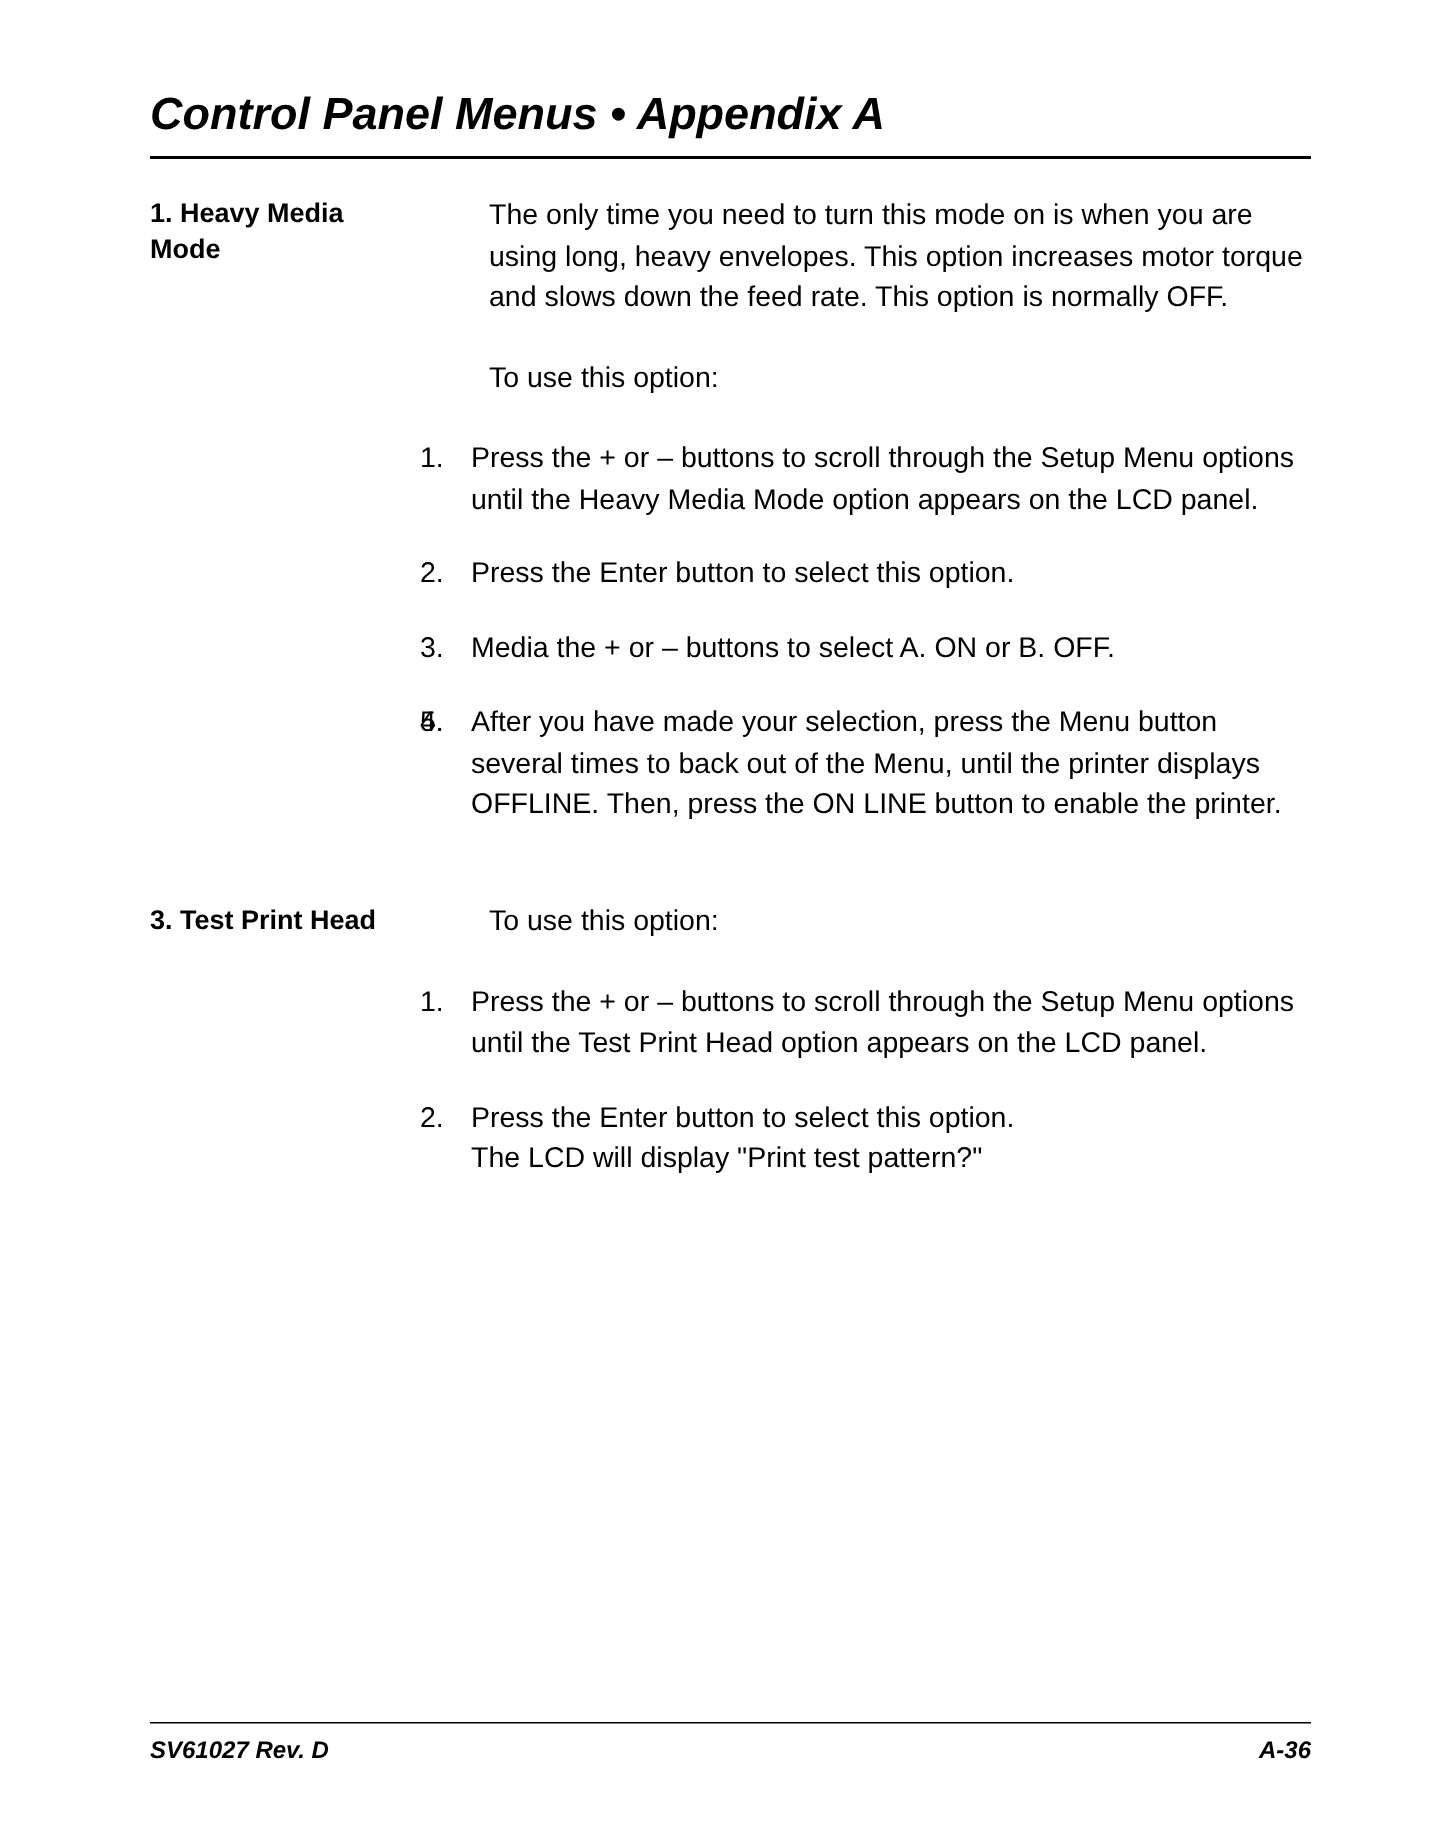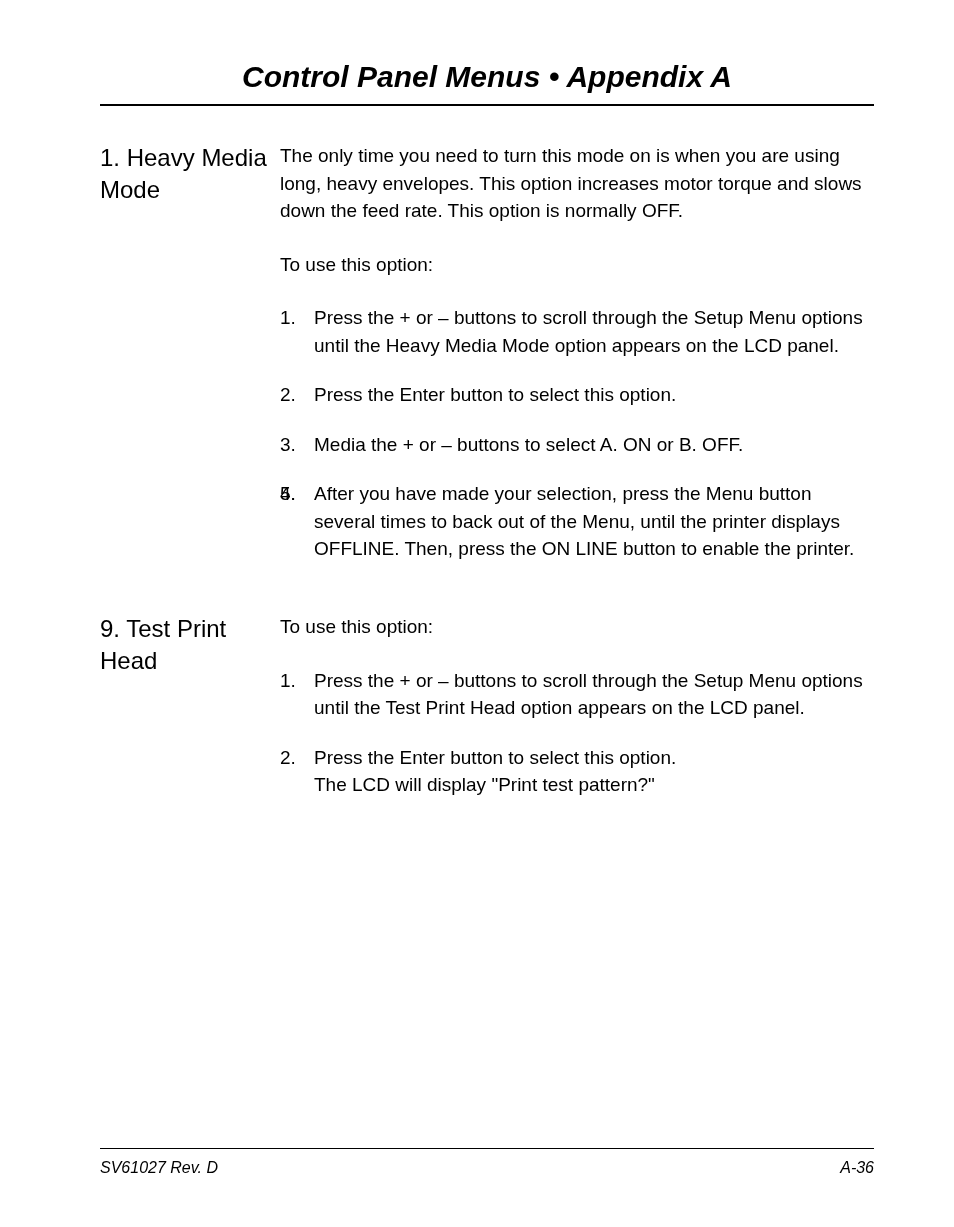--- a/index.html
+++ b/index.html
@@ -12,47 +12,48 @@
     height: 1227px;
     background: #fff;
     font-family: Arial, Helvetica, sans-serif;
     color: #000;
     position: relative;
     padding: 60px 80px 60px 100px;
   }
   .page-header {
     border-bottom: 2px solid #000;
     padding-bottom: 10px;
-    margin-bottom: 36px;
-    text-align: center;
+    margin-bottom: 24px;
+    text-align: left;
   }
   .page-title {
     font-size: 30px;
     font-weight: bold;
     font-style: italic;
   }
   .section {
     display: flex;
     margin-bottom: 28px;
   }
   .section-heading {
     width: 180px;
     flex-shrink: 0;
-    font-size: 24px;
-    font-weight: normal;
+    font-size: 18px;
+    font-weight: bold;
     line-height: 1.35;
     padding-right: 12px;
   }
   .section-body {
     flex: 1;
     font-size: 19px;
     line-height: 1.45;
   }
   .para {
     margin-bottom: 26px;
+    margin-left: 46px;
   }
   .list {
     list-style: none;
     counter-reset: item;
   }
   .list-item {
     position: relative;
     padding-left: 34px;
     margin-bottom: 22px;
   }
@@ -65,20 +66,21 @@
     position: absolute;
     bottom: 50px;
     left: 100px;
     right: 80px;
     border-top: 1px solid #000;
     padding-top: 10px;
     display: flex;
     justify-content: space-between;
     font-size: 16px;
     font-style: italic;
+    font-weight: bold;
   }
 </style>
 </head>
 <body>
 
 <div class="page-header">
   <span class="page-title">Control Panel Menus • Appendix A</span>
 </div>
 
 <div class="section">
@@ -90,21 +92,21 @@
       <li class="list-item"><span class="list-number">1.</span><span>Press the + or – buttons to scroll through the Setup Menu options until the Heavy Media Mode option  appears on the LCD panel.</span></li>
       <li class="list-item"><span class="list-number">2.</span><span>Press the Enter button to select this option.</span></li>
       <li class="list-item"><span class="list-number">3.</span><span>Media the + or – buttons to select A. ON or B. OFF.</span></li>
       <li class="list-item"><span class="list-number">4.</span></li>
       <li class="list-item"><span class="list-number">5.</span><span>After you have made your selection, press the Menu button several times to back out of the Menu, until the printer displays OFFLINE. Then, press the ON LINE button to enable the printer.</span></li>
     </ol>
   </div>
 </div>
 
 <div class="section">
-  <div class="section-heading">9. Test Print Head</div>
+  <div class="section-heading">3. Test Print Head</div>
   <div class="section-body">
     <p class="para">To use this option:</p>
     <ol class="list">
       <li class="list-item"><span class="list-number">1.</span><span>Press the + or – buttons to scroll through the Setup Menu options until the Test Print Head option appears on the LCD panel.</span></li>
       <li class="list-item"><span class="list-number">2.</span><span style="white-space: pre-line;">Press the Enter button to select this option.
 The LCD will display "Print test pattern?"</span></li>
     </ol>
   </div>
 </div>
 

